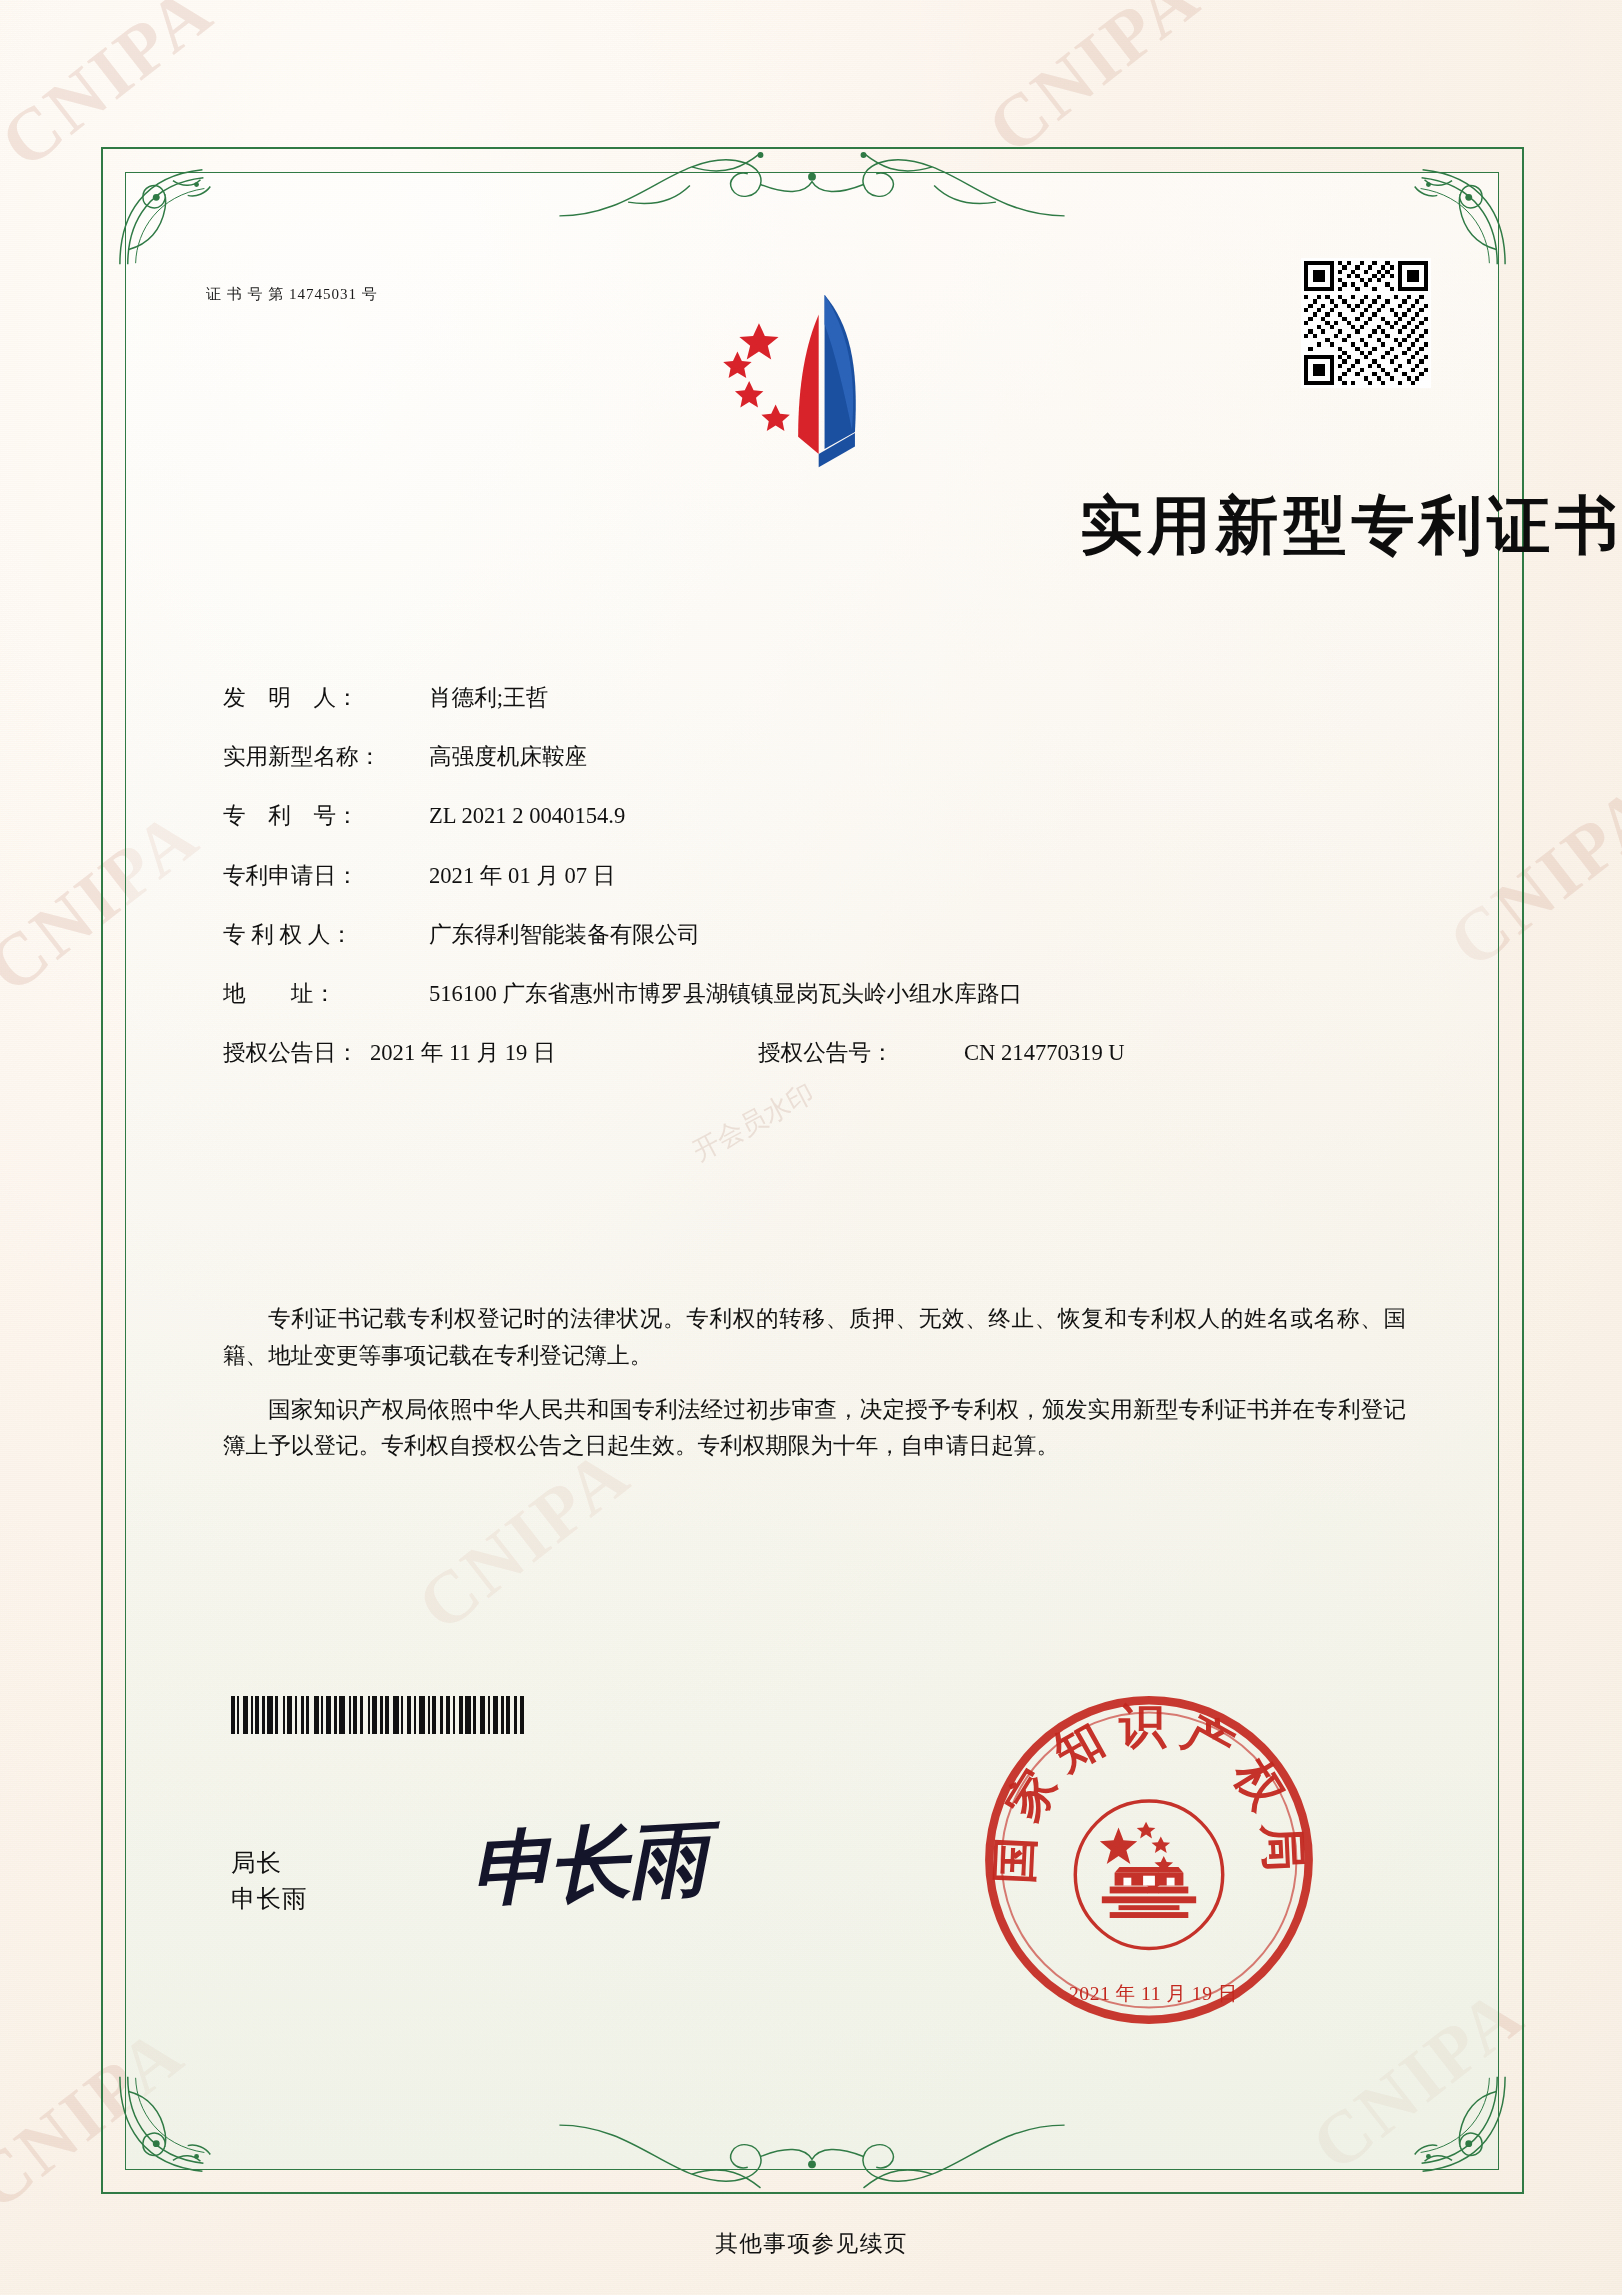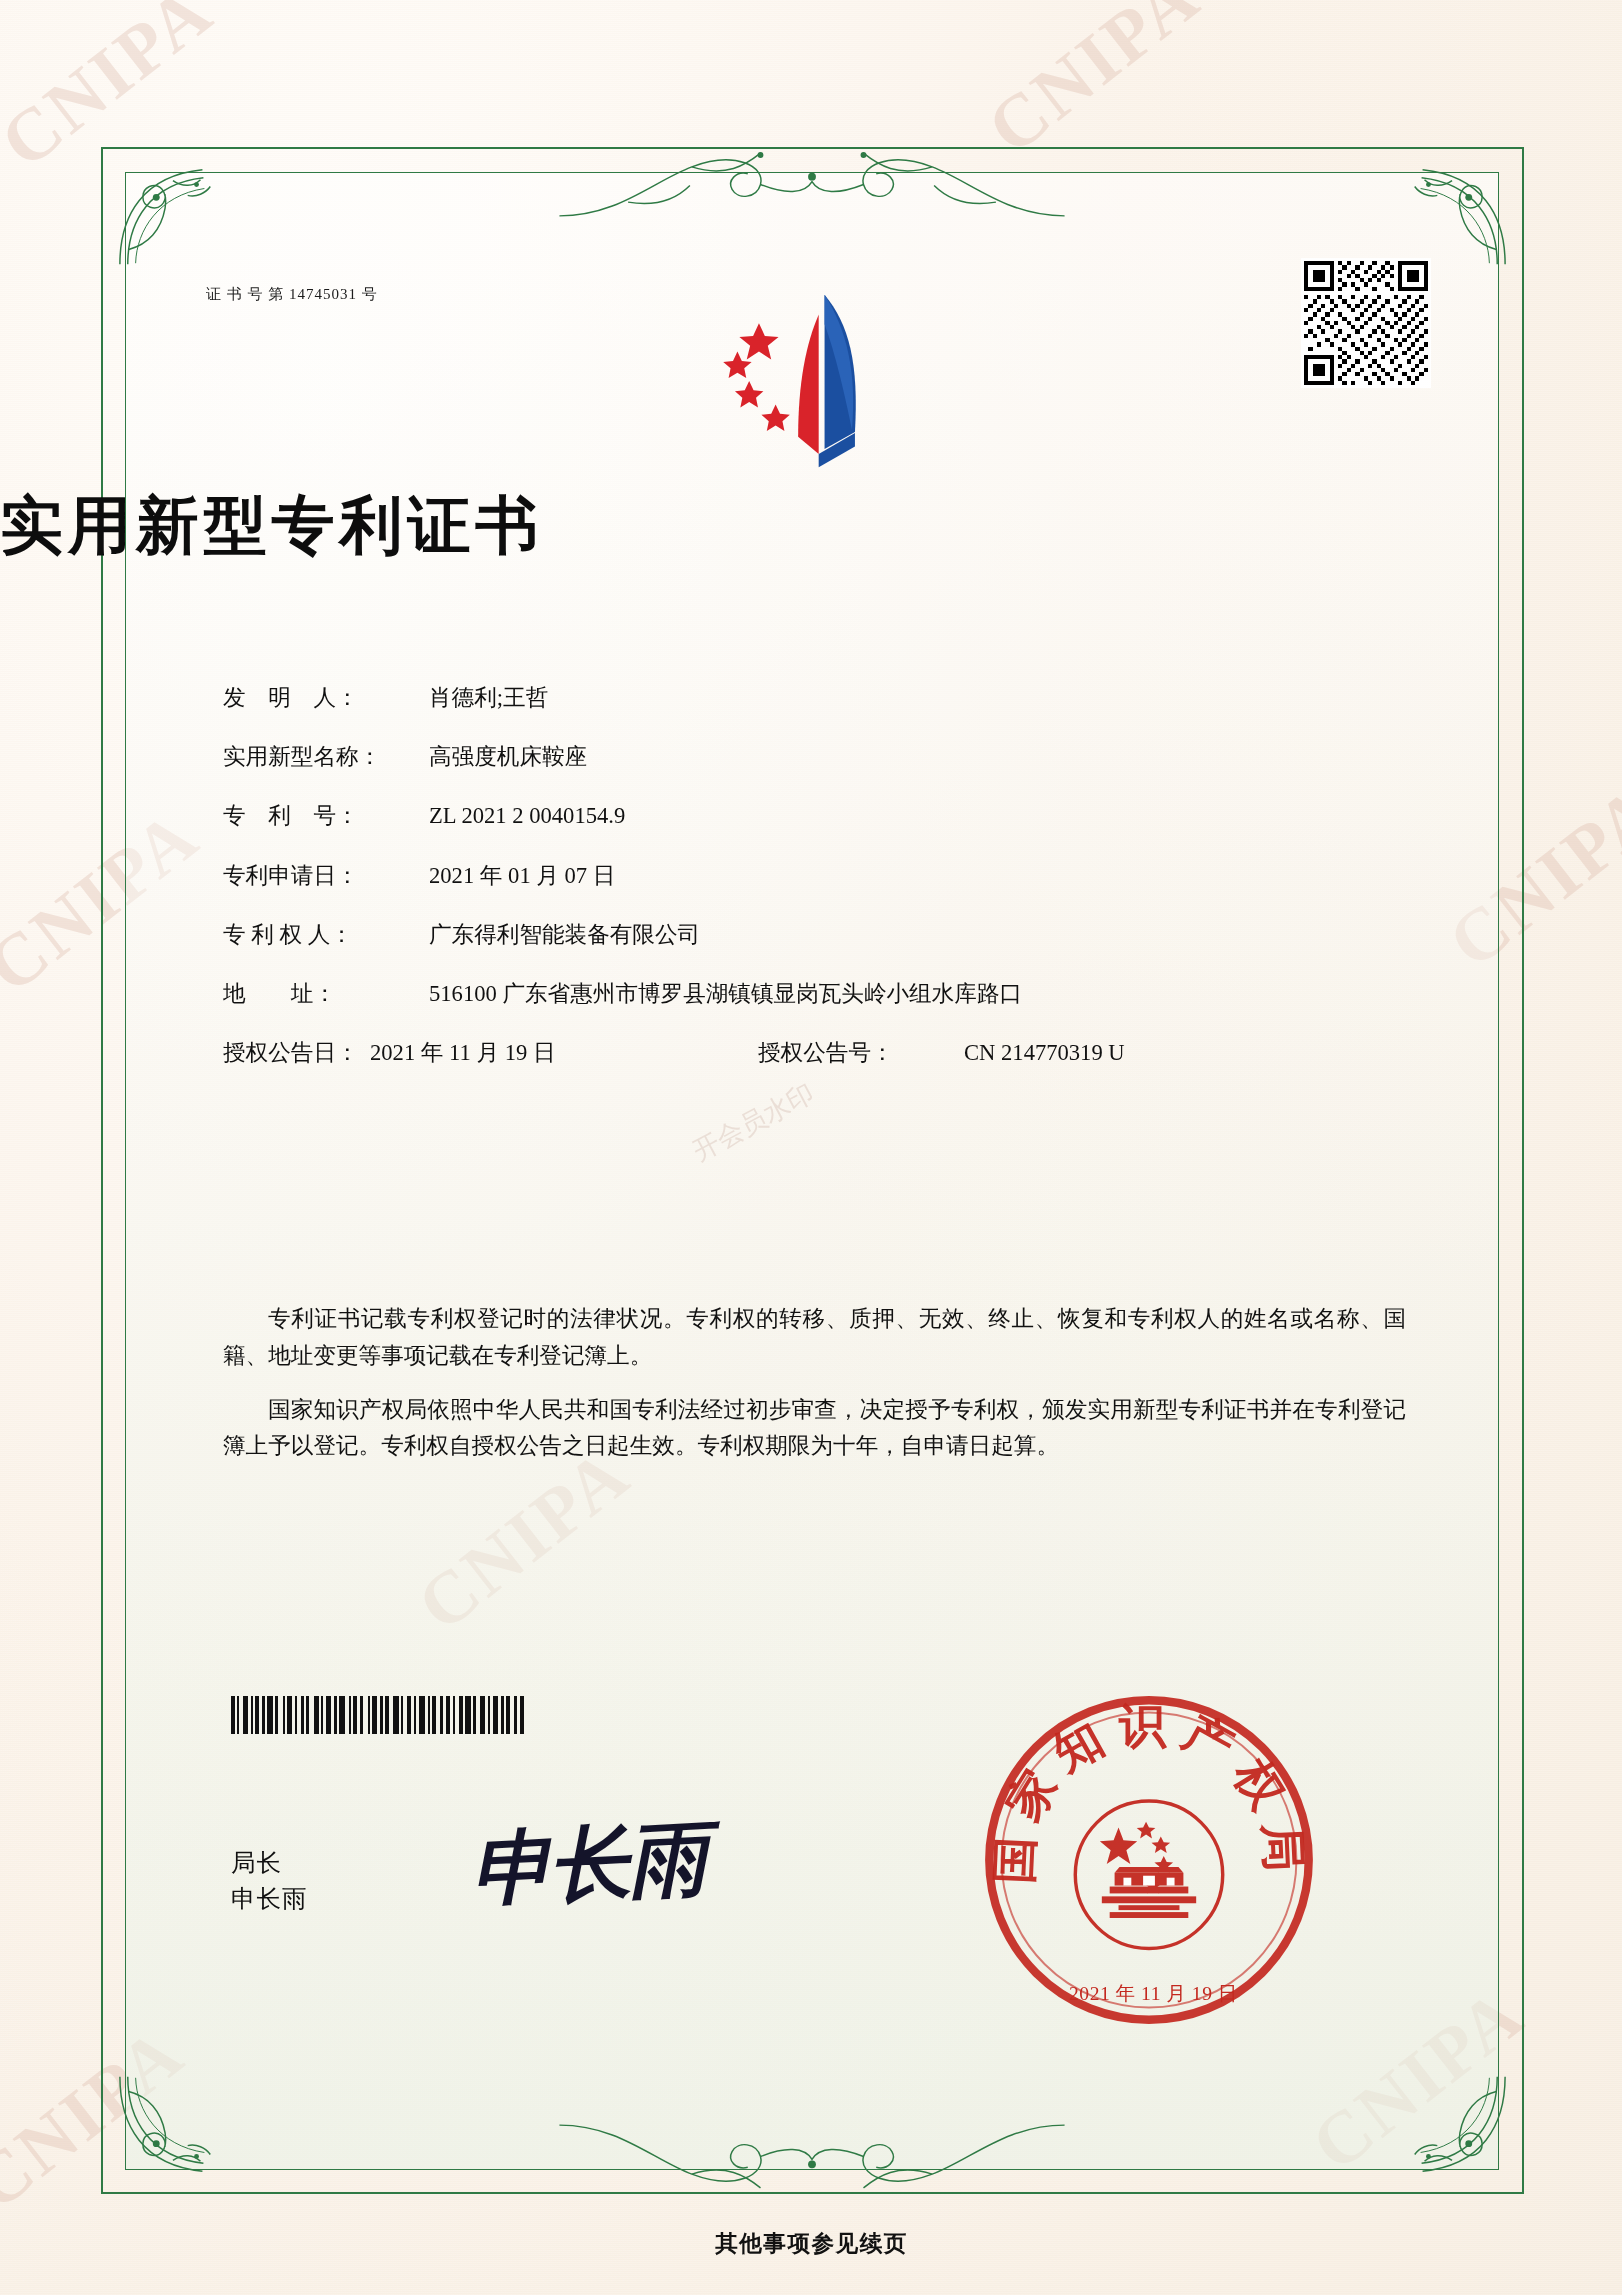--- a/index.html
+++ b/index.html
@@ -143,23 +143,23 @@
     height: 130px;
     background: #fff;
     padding: 2.9px;
     box-sizing: border-box;
   }
   .qr svg { display: block; }
 
   .doc-title {
     position: absolute;
     left: 0;
-    right: 16px;
+    right: 0;
     top: 483px;
-    text-align: left;
+    text-align: right;
     font-size: 63px;
     font-weight: 700;
     letter-spacing: 4.9px;
     color: #0d0d0d;
     font-family: "Liberation Serif", "DejaVu Serif", serif;
   }
 
   
   .fields {
     position: absolute;
@@ -278,21 +278,21 @@
     text-align: center;
     font-size: 22.6px;
     color: #111;
   }
   .footer-note {
     position: absolute;
     left: 0; right: 0;
     top: 2228px;
     text-align: center;
     font-size: 22.6px;
-    font-weight: 700;
+    font-weight: 400;
     color: #111;
     letter-spacing: 1.5px;
   }
 </style>
 </head>
 <body>
 
 <div class="page">
   <div class="paper-texture"></div>
 

